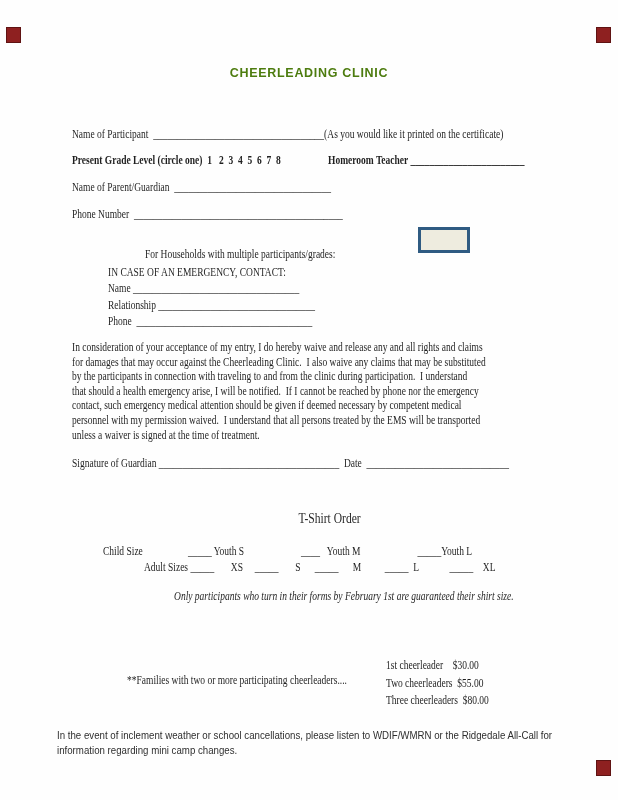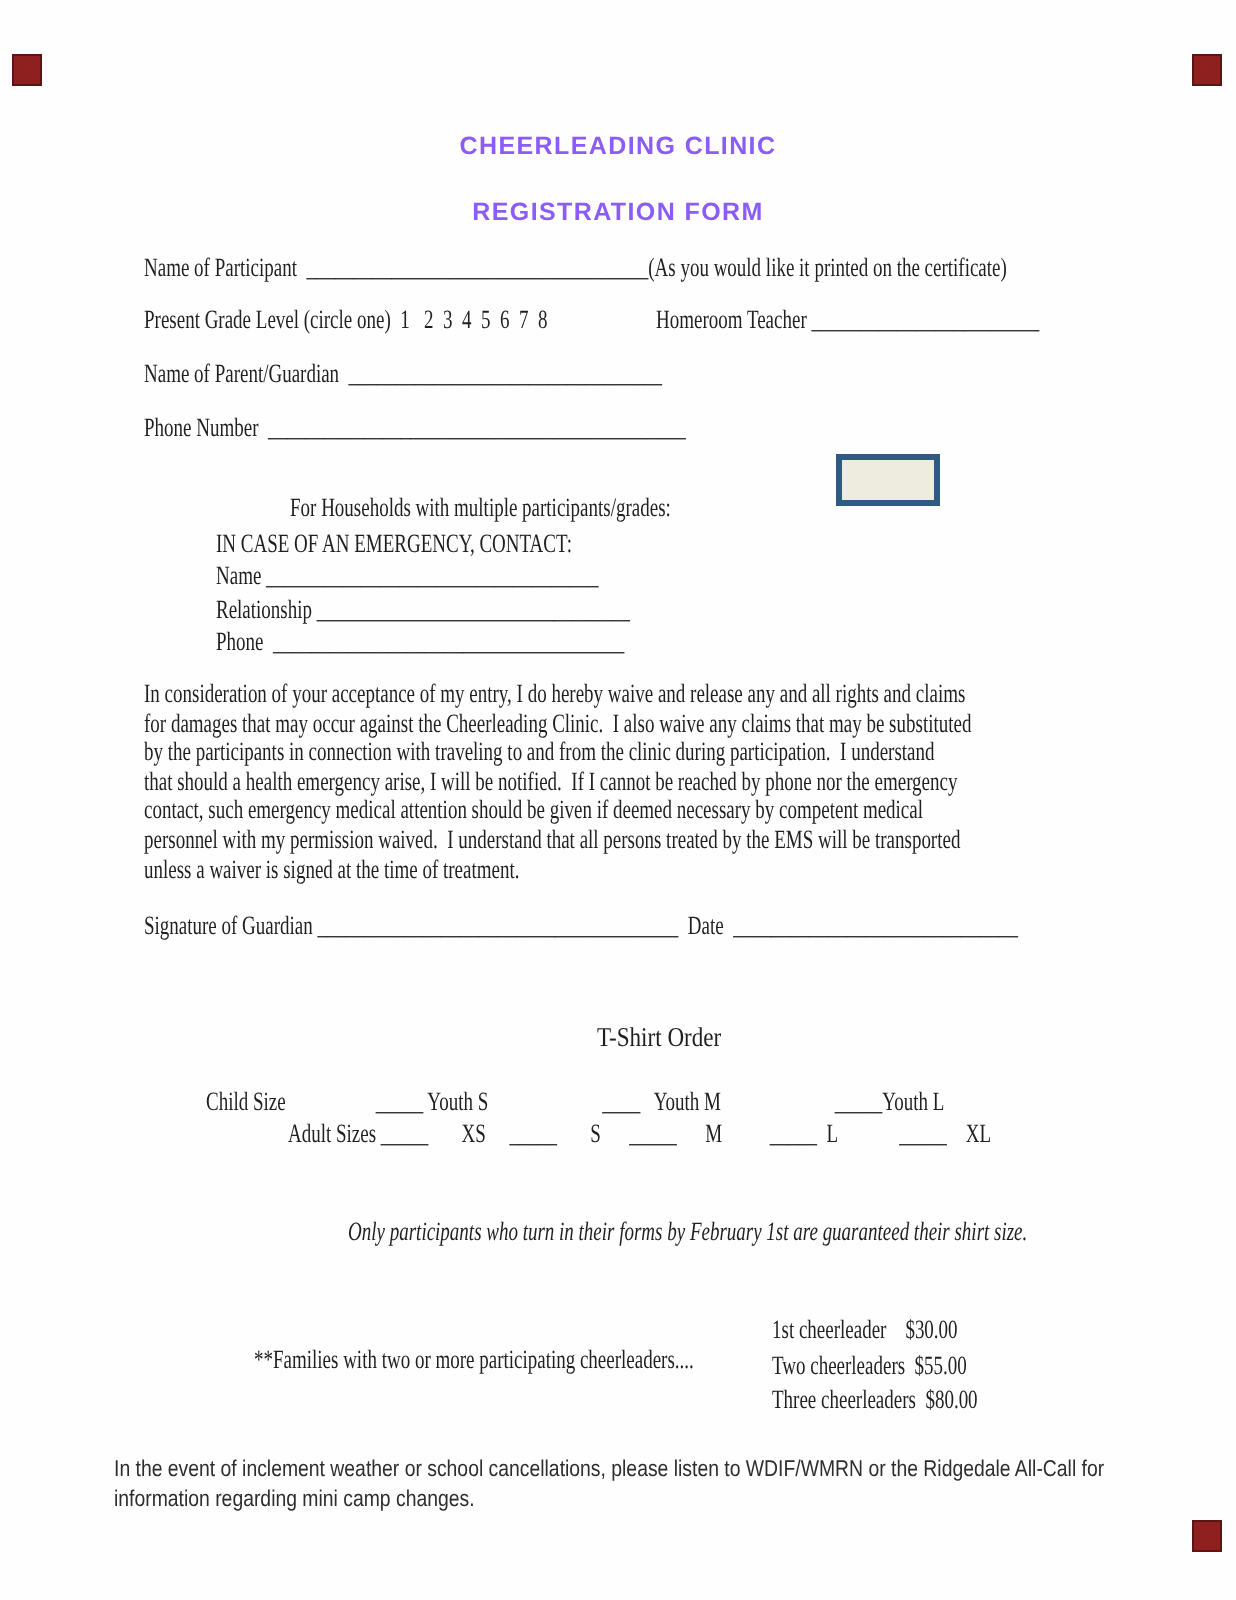--- a/index.html
+++ b/index.html
@@ -23,48 +23,48 @@
     display:inline-block;
     transform:scaleX(0.72);
     transform-origin:50% 0;
     white-space:pre;
   }
   .abs{position:absolute;}
   .centerwrap{position:absolute;left:0;right:0;text-align:center;margin-left:41px;}
   .title{
     position:absolute;left:0;right:0;text-align:center;
     font-family:"Liberation Sans","DejaVu Sans",sans-serif;
-    font-weight:bold;font-size:12.5px;letter-spacing:0.7px;color:#8b5cf6;
+    font-weight:bold;font-size:12.5px;letter-spacing:0.7px;color:#4d7c0f;
   }
   .t-title1{top:66px;}
   .t-title2{top:99px;}
 
   .row-participant{top:126px;left:72px;}
-  .row-grade{top:152px;left:72px;width:480px;}
+  .row-grade{top:152px;left:72px;width:480px;font-weight:bold;}
   .homeroom{position:absolute;left:256px;top:0;}
   .row-parent{top:179px;left:72px;}
   .row-phone{top:206px;left:72px;}
 
   .household{top:226px;left:145px;line-height:16.4px;margin-top:20px;}
   .checkbox{
     position:absolute;left:418px;top:227px;
     width:46px;height:20px;
     background:var(--checkbox_fill,#eeecdf);
     border:3px solid var(--checkbox_border,#2f5b82);
   }
 
   .emergency{top:264px;left:108px;line-height:16.3px;}
   .waiver{top:340px;left:72px;line-height:14.6px;}
   .signature{top:455px;left:72px;}
 
   .tshirt-head{top:511px;}
   .tshirt-head .cond-c{transform:scaleX(0.85);font-size:13.6px;}
   .row-child{top:543px;left:103px;}
   .row-adult{top:559px;left:128px;margin-left:16px;}
-  .tshirt-note{top:608px;font-style:italic;padding-left:28px;}
+  .tshirt-note{top:588px;font-style:italic;padding-left:28px;}
 
   .pricing-label{top:656px;left:127px;margin-top:16px;}
   .pricing-rows{top:656px;left:386px;line-height:17.5px;}
 
   .footer{
     top:728px;left:57px;
     font-family:"Liberation Sans","DejaVu Sans",sans-serif;
     font-size:11.4px;line-height:15px;color:#2e2e2e;
   }
   .footer .cond{transform:scaleX(0.85);}
@@ -81,21 +81,20 @@
 </head>
 <body>
 
 <div id="page">
 
   <div class="marker m-tl"></div>
   <div class="marker m-tr"></div>
   <div class="marker m-br"></div>
 
   <div class="title t-title1">CHEERLEADING CLINIC</div>
-  <div class="title t-title2">REGISTRATION FORM</div>
 
   <div class="abs row-participant">
     <span class="cond">Name of Participant  ____________________________________(As you would like it printed on the certificate)</span>
   </div>
 
   <div class="abs row-grade">
     <span class="cond">Present Grade Level (circle one)  1   2  3  4  5  6  7  8</span>
     <span class="homeroom"><span class="cond">Homeroom Teacher ________________________</span></span>
   </div>
 

